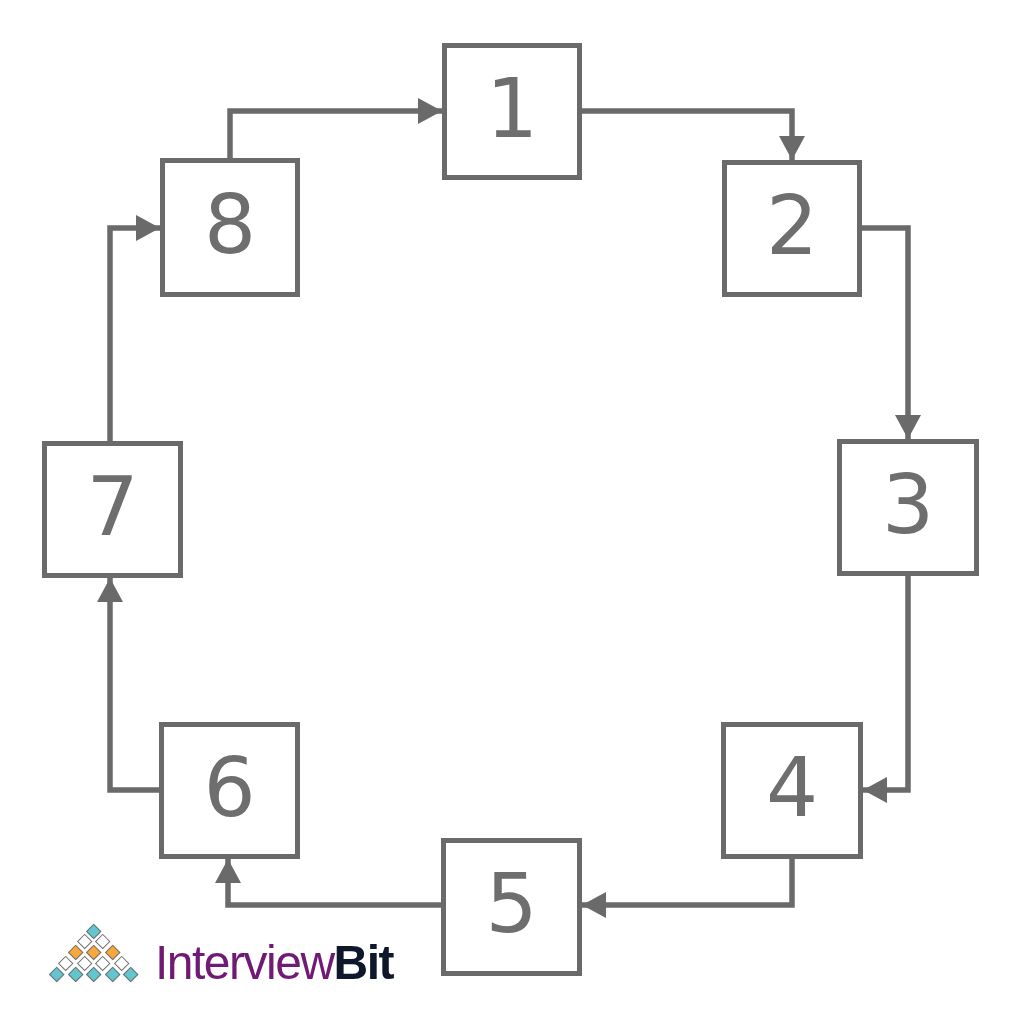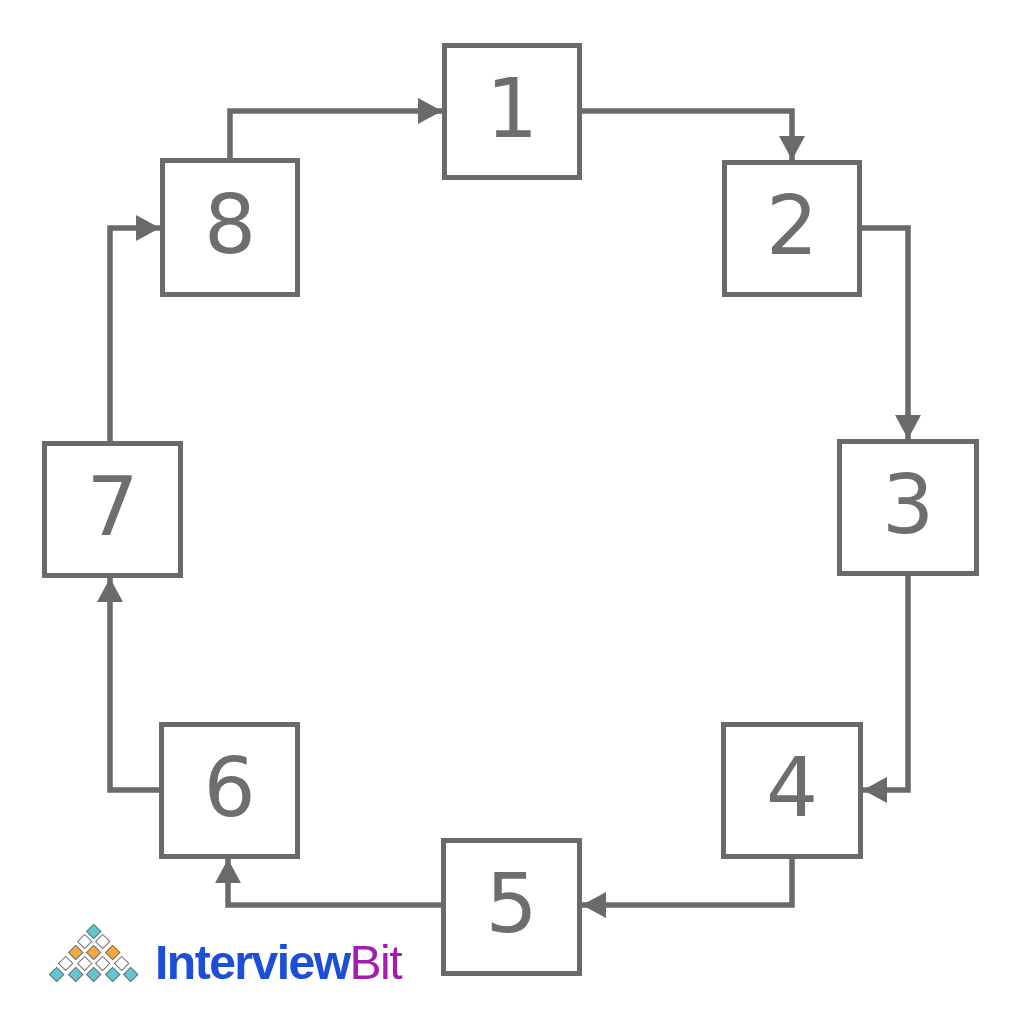--- a/index.html
+++ b/index.html
@@ -58,22 +58,22 @@
   .wordmark {
     position: absolute;
     left: 155px;
     top: 934px;
     font-family: "Liberation Sans", sans-serif;
     font-size: 48px;
     letter-spacing: -1.5px;
     white-space: nowrap;
     line-height: 1.2;
   }
-  .word-primary { font-weight: 700; color: #1d4ed8; }
-  .word-secondary { font-weight: 400; color: #a21caf; }
+  .word-primary { font-weight: 400; color: #701a75; }
+  .word-secondary { font-weight: 700; color: #0f172a; }
 </style>
 </head>
 <body>
 
 <div class="canvas">
 
   <svg class="arrows-layer" viewBox="0 0 1021 1024" xmlns="http://www.w3.org/2000/svg">
       <defs>
         <marker id="arrowhead" markerUnits="userSpaceOnUse" markerWidth="24" markerHeight="26" refX="24" refY="13" orient="auto">
           <path d="M0,0 L24,13 L0,26 Z" fill="#6a6a6a"></path>

